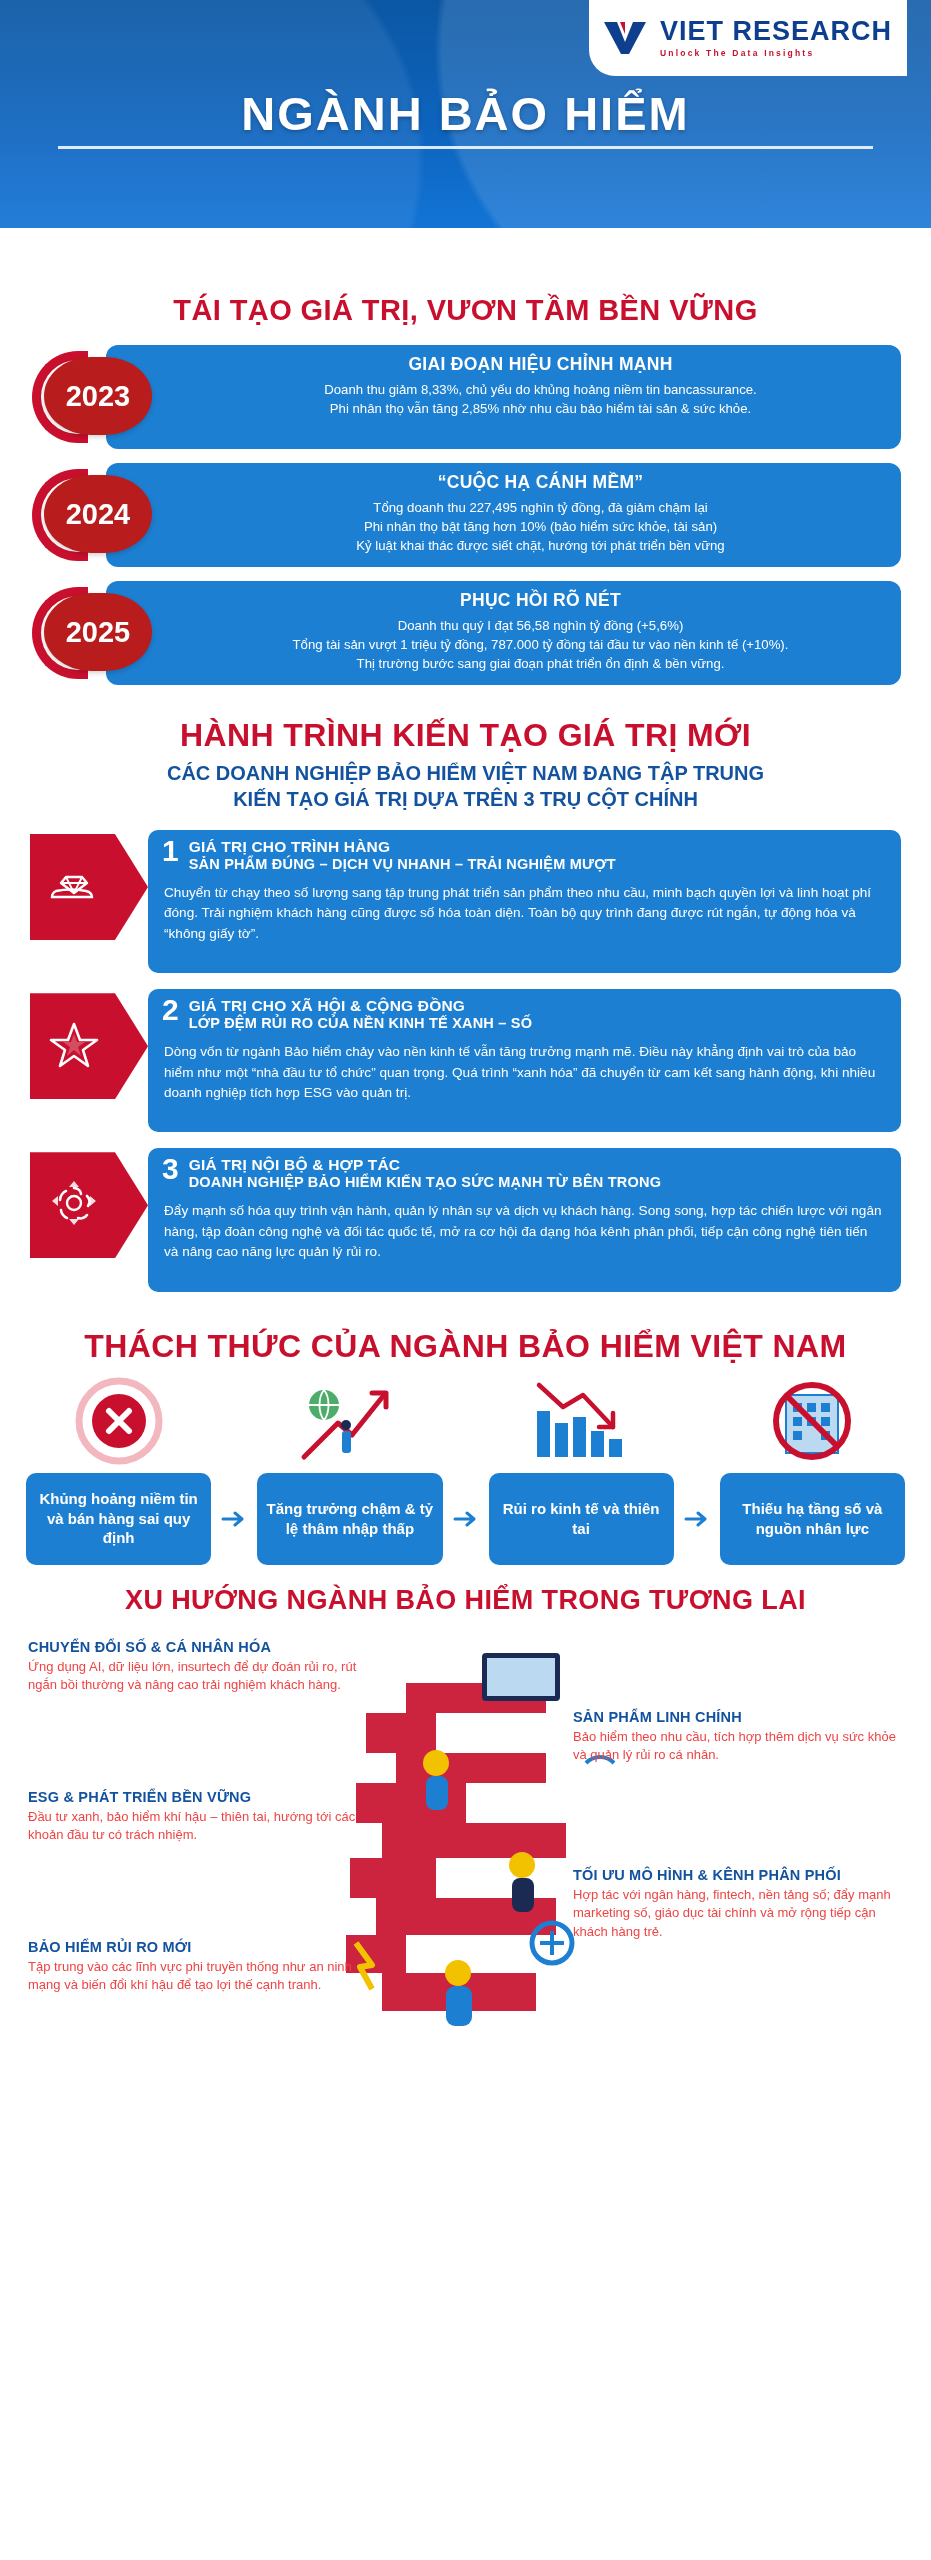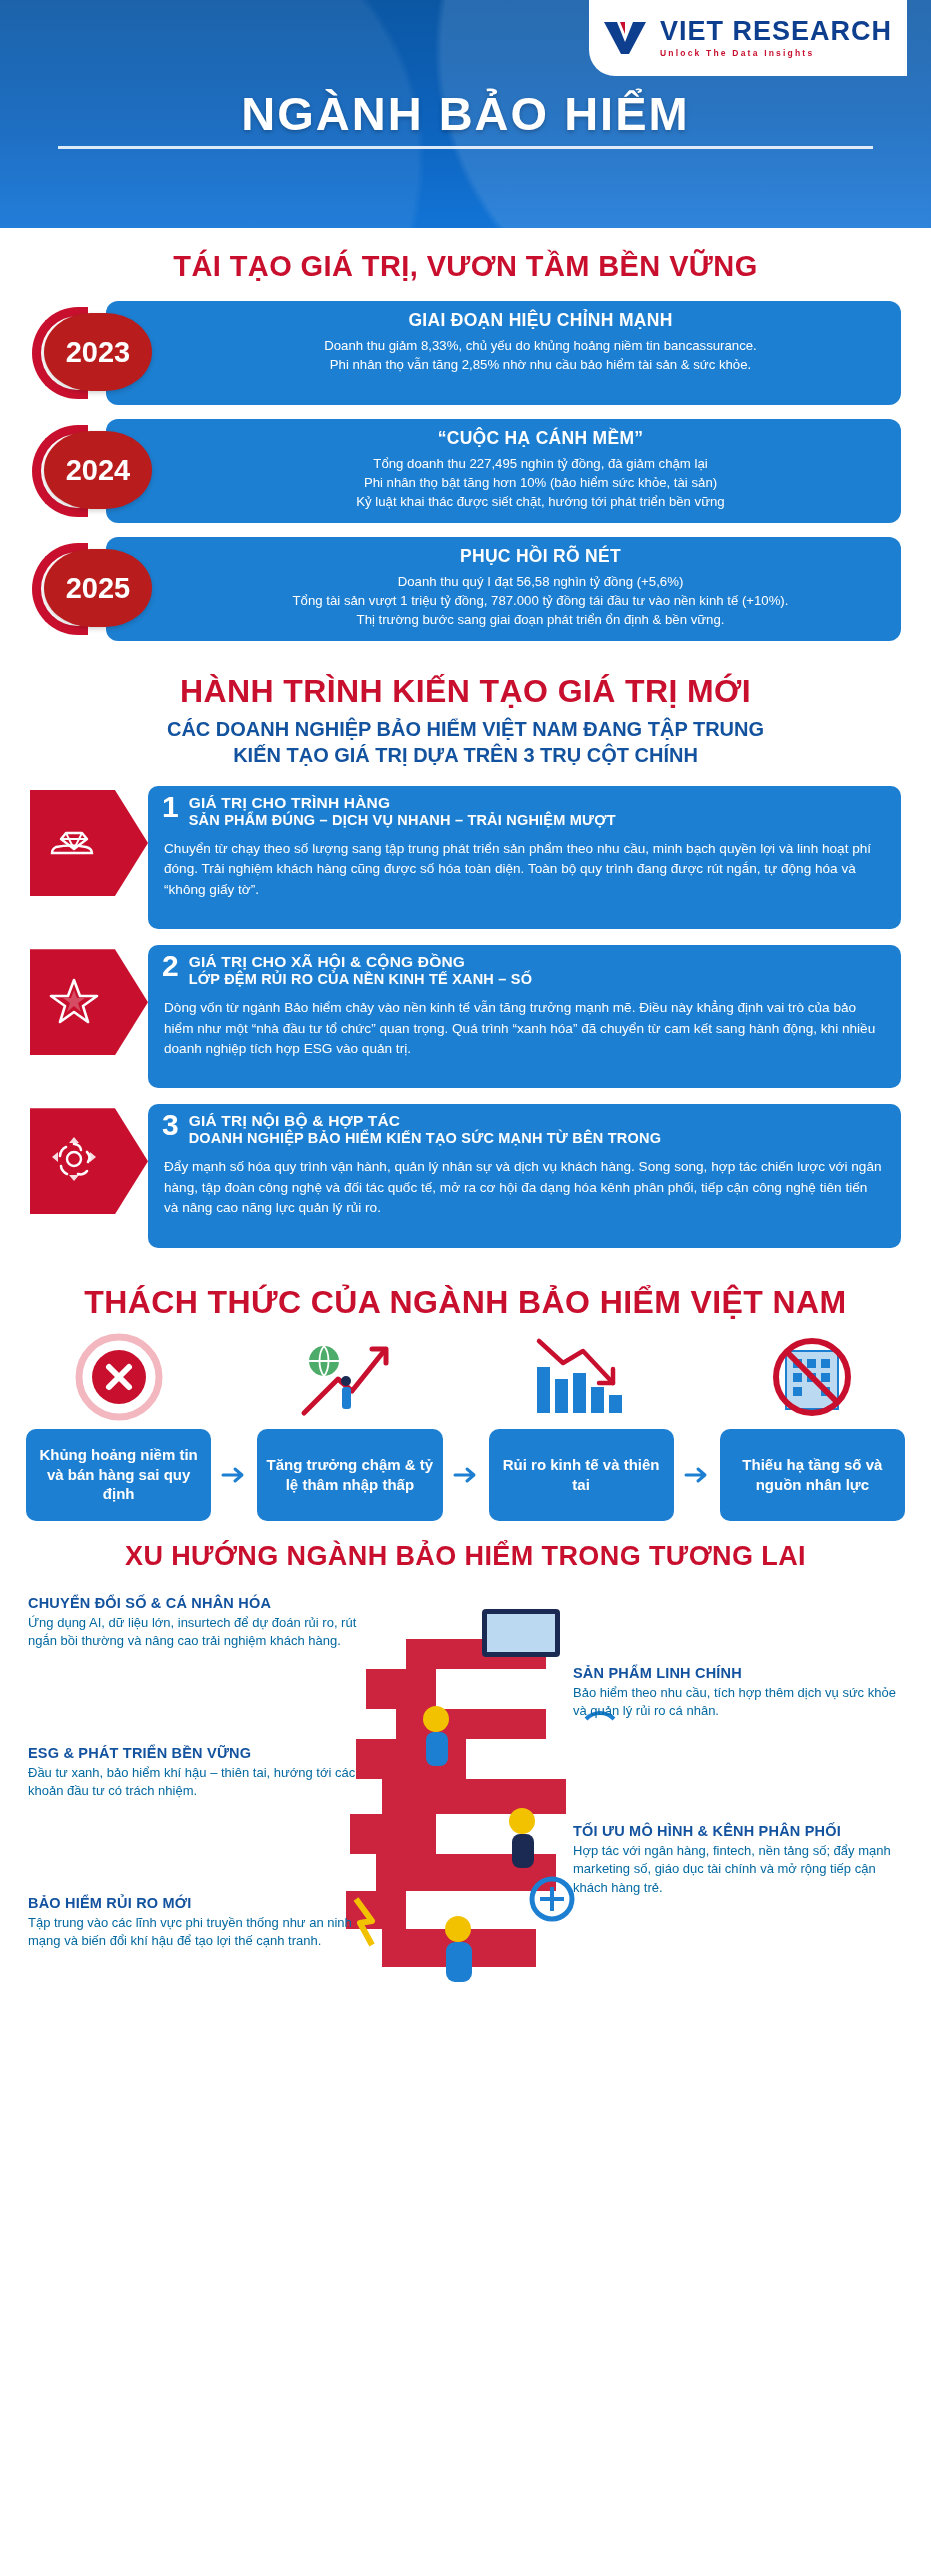--- a/index.html
+++ b/index.html
@@ -59,21 +59,21 @@
     text-shadow: 0 2px 4px rgba(0,0,0,.25);
   }
   .title-underline {
     position: absolute;
     left: 58px; right: 58px; top: 146px;
     height: 3px;
     background: rgba(255,255,255,.85);
   }
 
   
-  .sec-timeline { padding: 22px 30px 6px; }
+  .sec-timeline { padding: 22px 30px 6px; margin-top: 44px; }
   .sec-head-red {
     text-align: center;
     color: #c8102e;
     font-size: 29px;
     font-weight: 800;
     letter-spacing: .4px;
     margin-bottom: 18px;
   }
   .tl-row {
     position: relative;
@@ -219,21 +219,21 @@
   .trend-item.left { left: 2px; text-align: left; }
   .trend-item.right { right: 2px; text-align: left; }
   .trend-title {
     color: #12529e;
     font-size: 14.5px;
     font-weight: 800;
     margin-bottom: 3px;
     letter-spacing: .2px;
   }
   .trend-text {
-    color: #0369a1;
+    color: #ef4444;
     font-size: 13px;
     line-height: 1.45;
   }
   .t1 { top: 0; }
   .t2 { top: 150px; }
   .t3 { top: 300px; }
   .t4 { top: 70px; }
   .t5 { top: 228px; }
 </style>
 </head>

